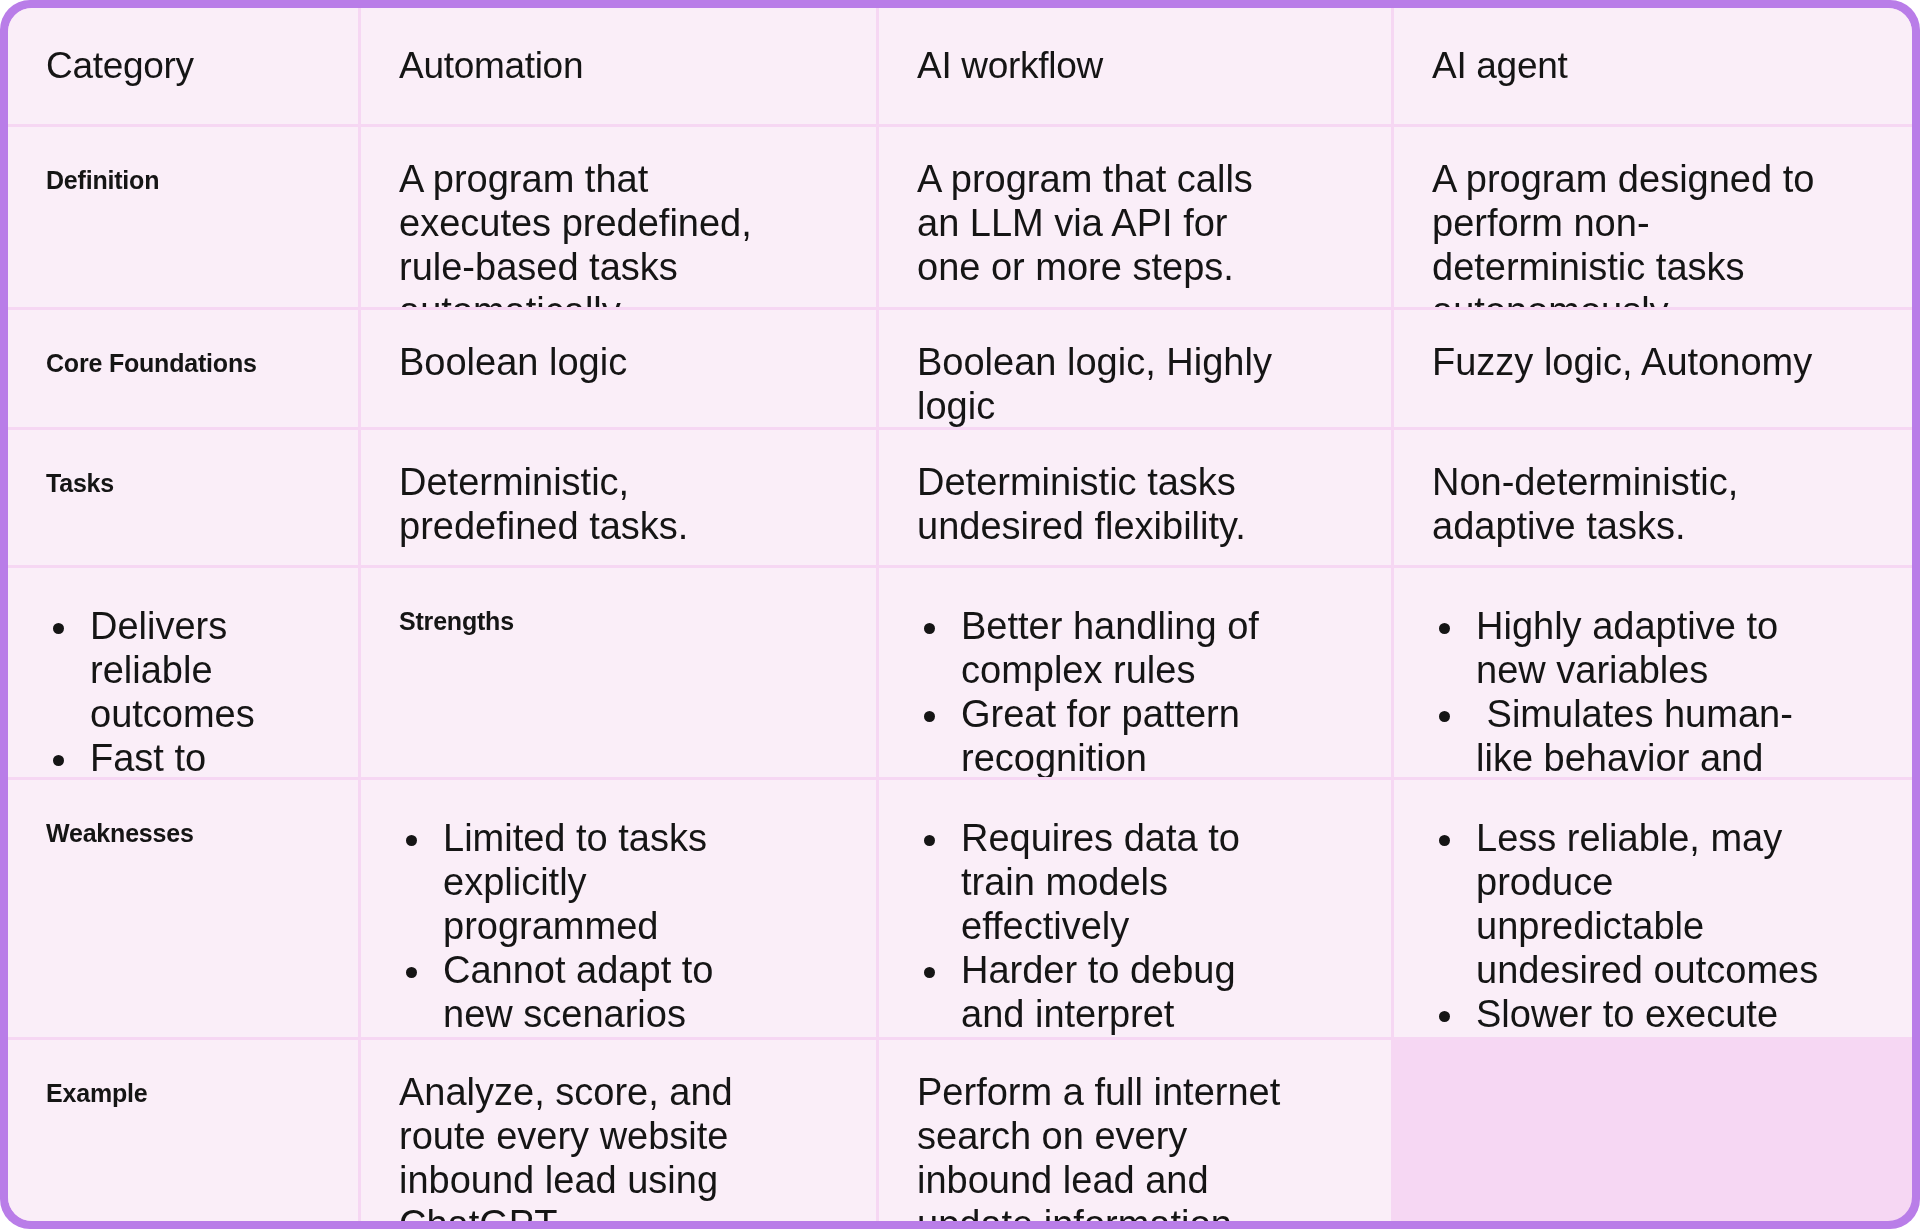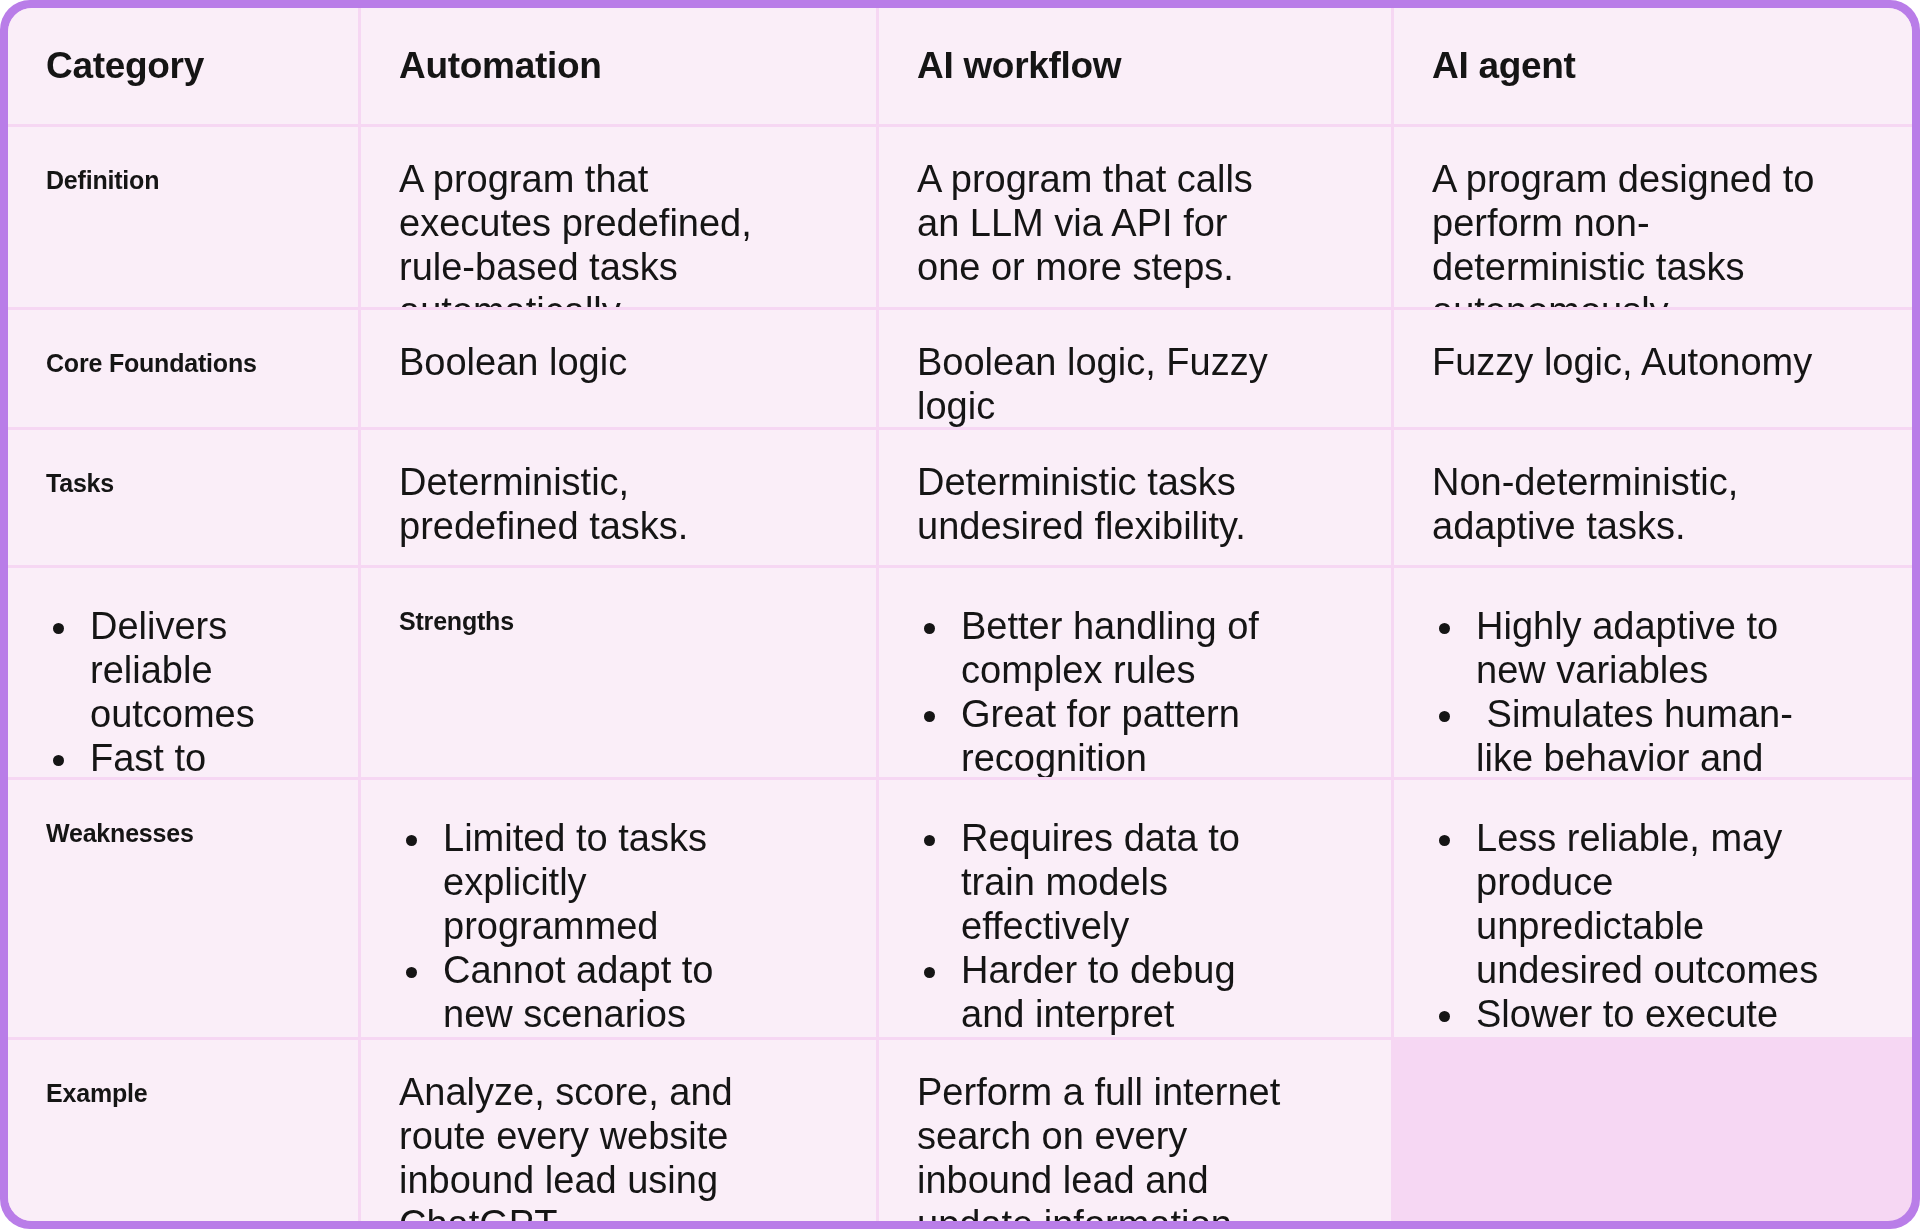--- a/index.html
+++ b/index.html
@@ -34,21 +34,21 @@
   }
   .cell{
     background:var(--cell-bg);
     overflow:hidden;
   }
   .cell.header{
     display:flex;
     align-items:center;
     padding:0 18px 0 38px;
     font-size:37px;
-    font-weight:700;
+    font-weight:400;
     letter-spacing:-0.3px;
   }
   .cell.rowlabel{
     padding:32px 30px 24px 38px;
     font-size:25px;
     line-height:42px;
     font-weight:700;
     letter-spacing:-0.2px;
   }
   .cell.body{
@@ -83,21 +83,21 @@
         <div>A program that calls an LLM via API for one or more steps.</div>
       </div>
       <div class="cell body">
         <div>A program designed to perform non-deterministic tasks autonomously.</div>
       </div>
       <div class="cell rowlabel">Core Foundations</div>
       <div class="cell body">
         <div>Boolean logic</div>
       </div>
       <div class="cell body">
-        <div>Boolean logic, Fuzzy logic</div>
+        <div>Boolean logic, Highly logic</div>
       </div>
       <div class="cell body">
         <div>Fuzzy logic, Autonomy</div>
       </div>
       <div class="cell rowlabel">Tasks</div>
       <div class="cell body">
         <div>Deterministic, predefined tasks.</div>
       </div>
       <div class="cell body">
         <div>Deterministic tasks undesired flexibility.</div>

